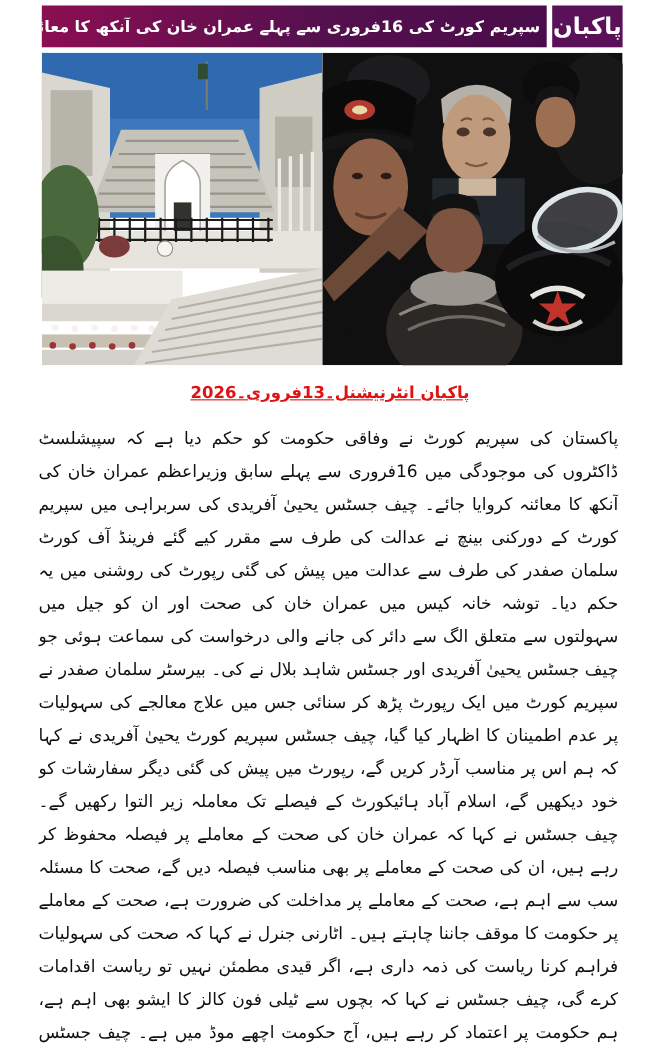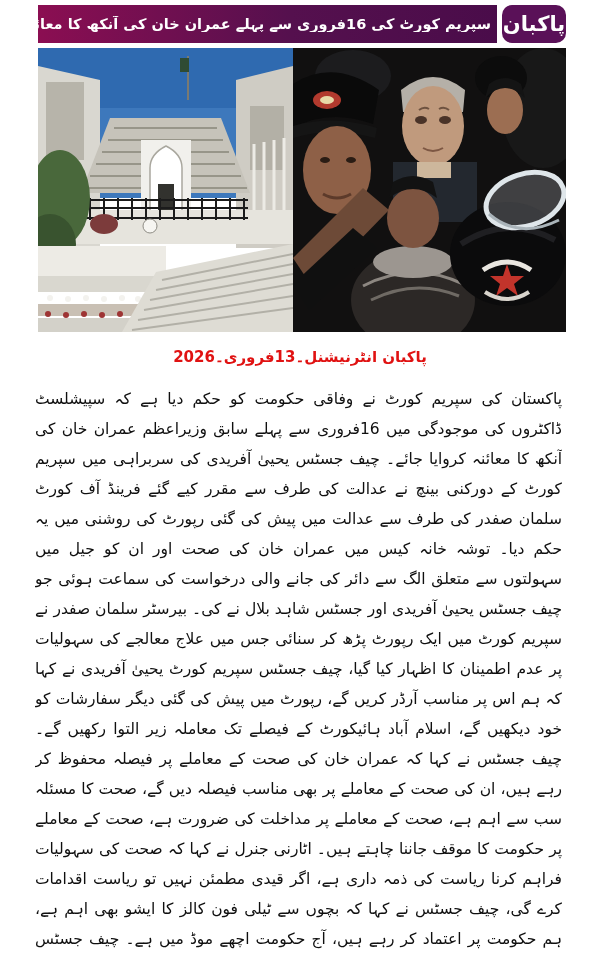--- a/index.html
+++ b/index.html
@@ -8,21 +8,21 @@
     font-family:"DejaVu Sans","Liberation Sans",sans-serif;
   }
   
   .masthead{
     position:absolute;top:5px;left:38px;right:34px;height:38px;
     display:flex;direction:rtl;gap:5px;background:#ffffff;
   }
   .logo-box{
     flex:0 0 64px;background:#5a1158;color:#ffffff;
     display:flex;align-items:center;justify-content:center;
-    font-size:21px;font-weight:bold;border-radius:10px;
+    font-size:21px;font-weight:bold;
   }
   .headline-bar{
     flex:1 1 auto;min-width:0;
     background:linear-gradient(to left,#4a0c4a 0%,#55104e 45%,#8b0e52 100%);
     color:#ffffff;display:flex;align-items:center;justify-content:center;
   }
   .headline-bar span{
     font-size:14.5px;font-weight:bold;white-space:nowrap;
     overflow:hidden;padding:0 6px;
   }
@@ -32,20 +32,21 @@
     display:flex;
   }
   .photo{height:284px;display:block;}
   .photo-left{width:255px;}
   .photo-right{width:273px;}
   
   .dateline{
     position:absolute;top:348px;left:0;right:0;
     text-align:center;color:#e01212;font-size:15px;font-weight:bold;
     direction:rtl;
+    text-decoration:underline;
   }
   
   .article{
     position:absolute;top:384px;left:35px;right:38px;bottom:10px;
     direction:rtl;text-align:justify;text-align-last:center;
     font-size:15.5px;line-height:30px;color:#0f0f0f;
     overflow:hidden;
   }
 </style>
 </head>

